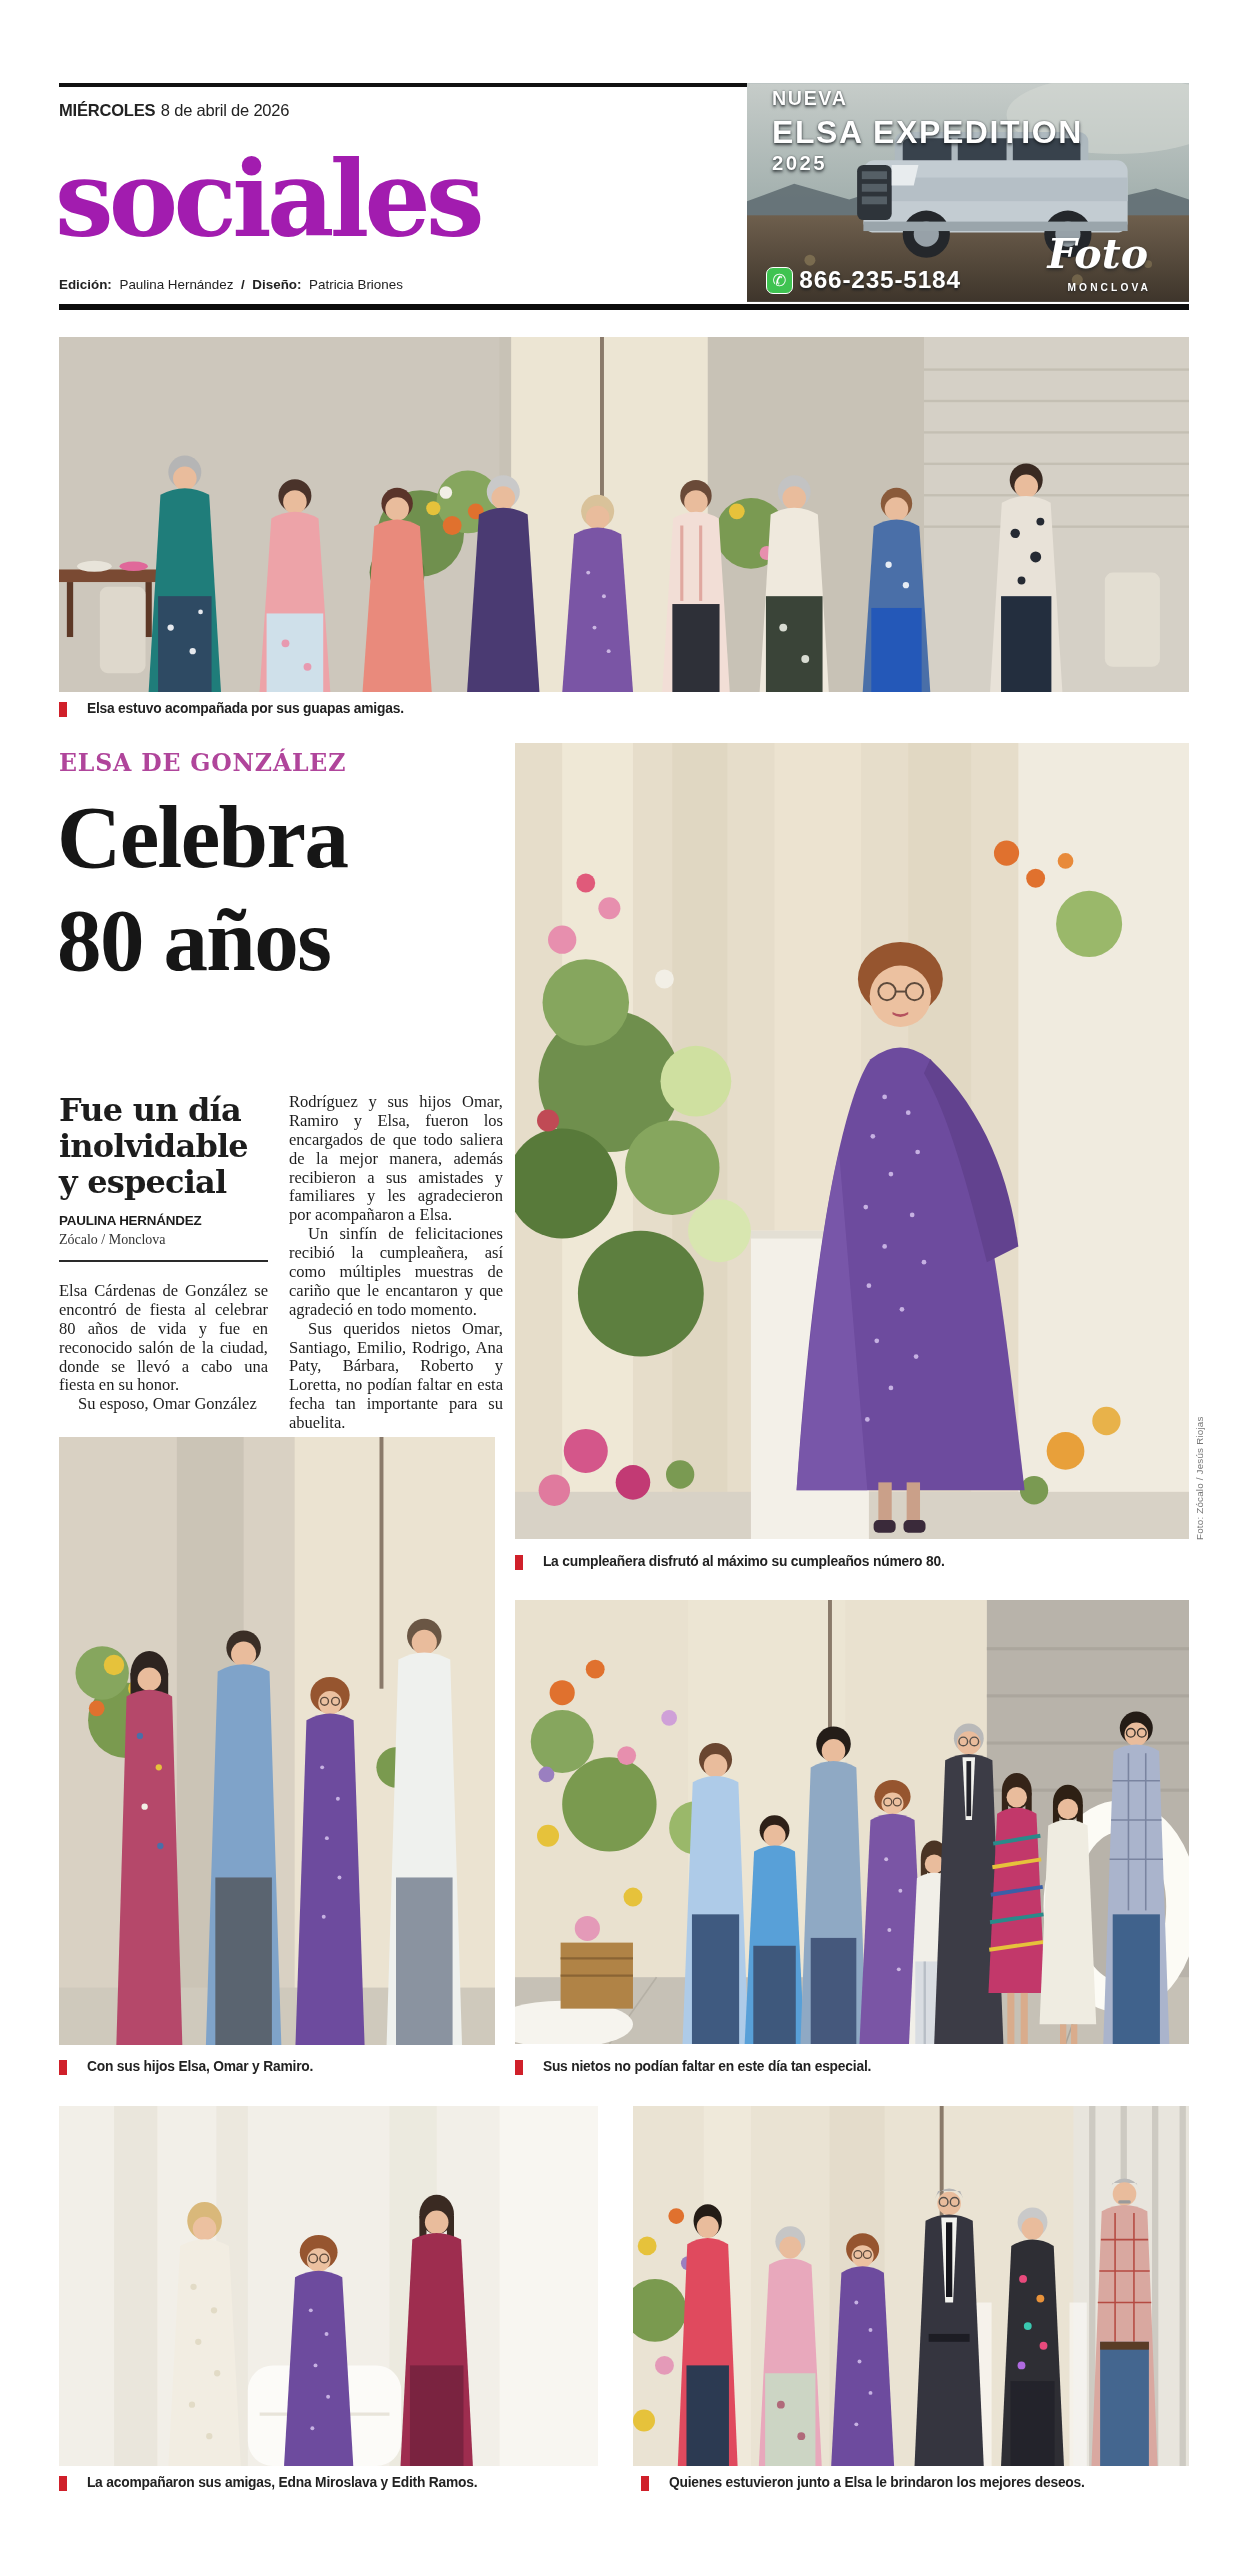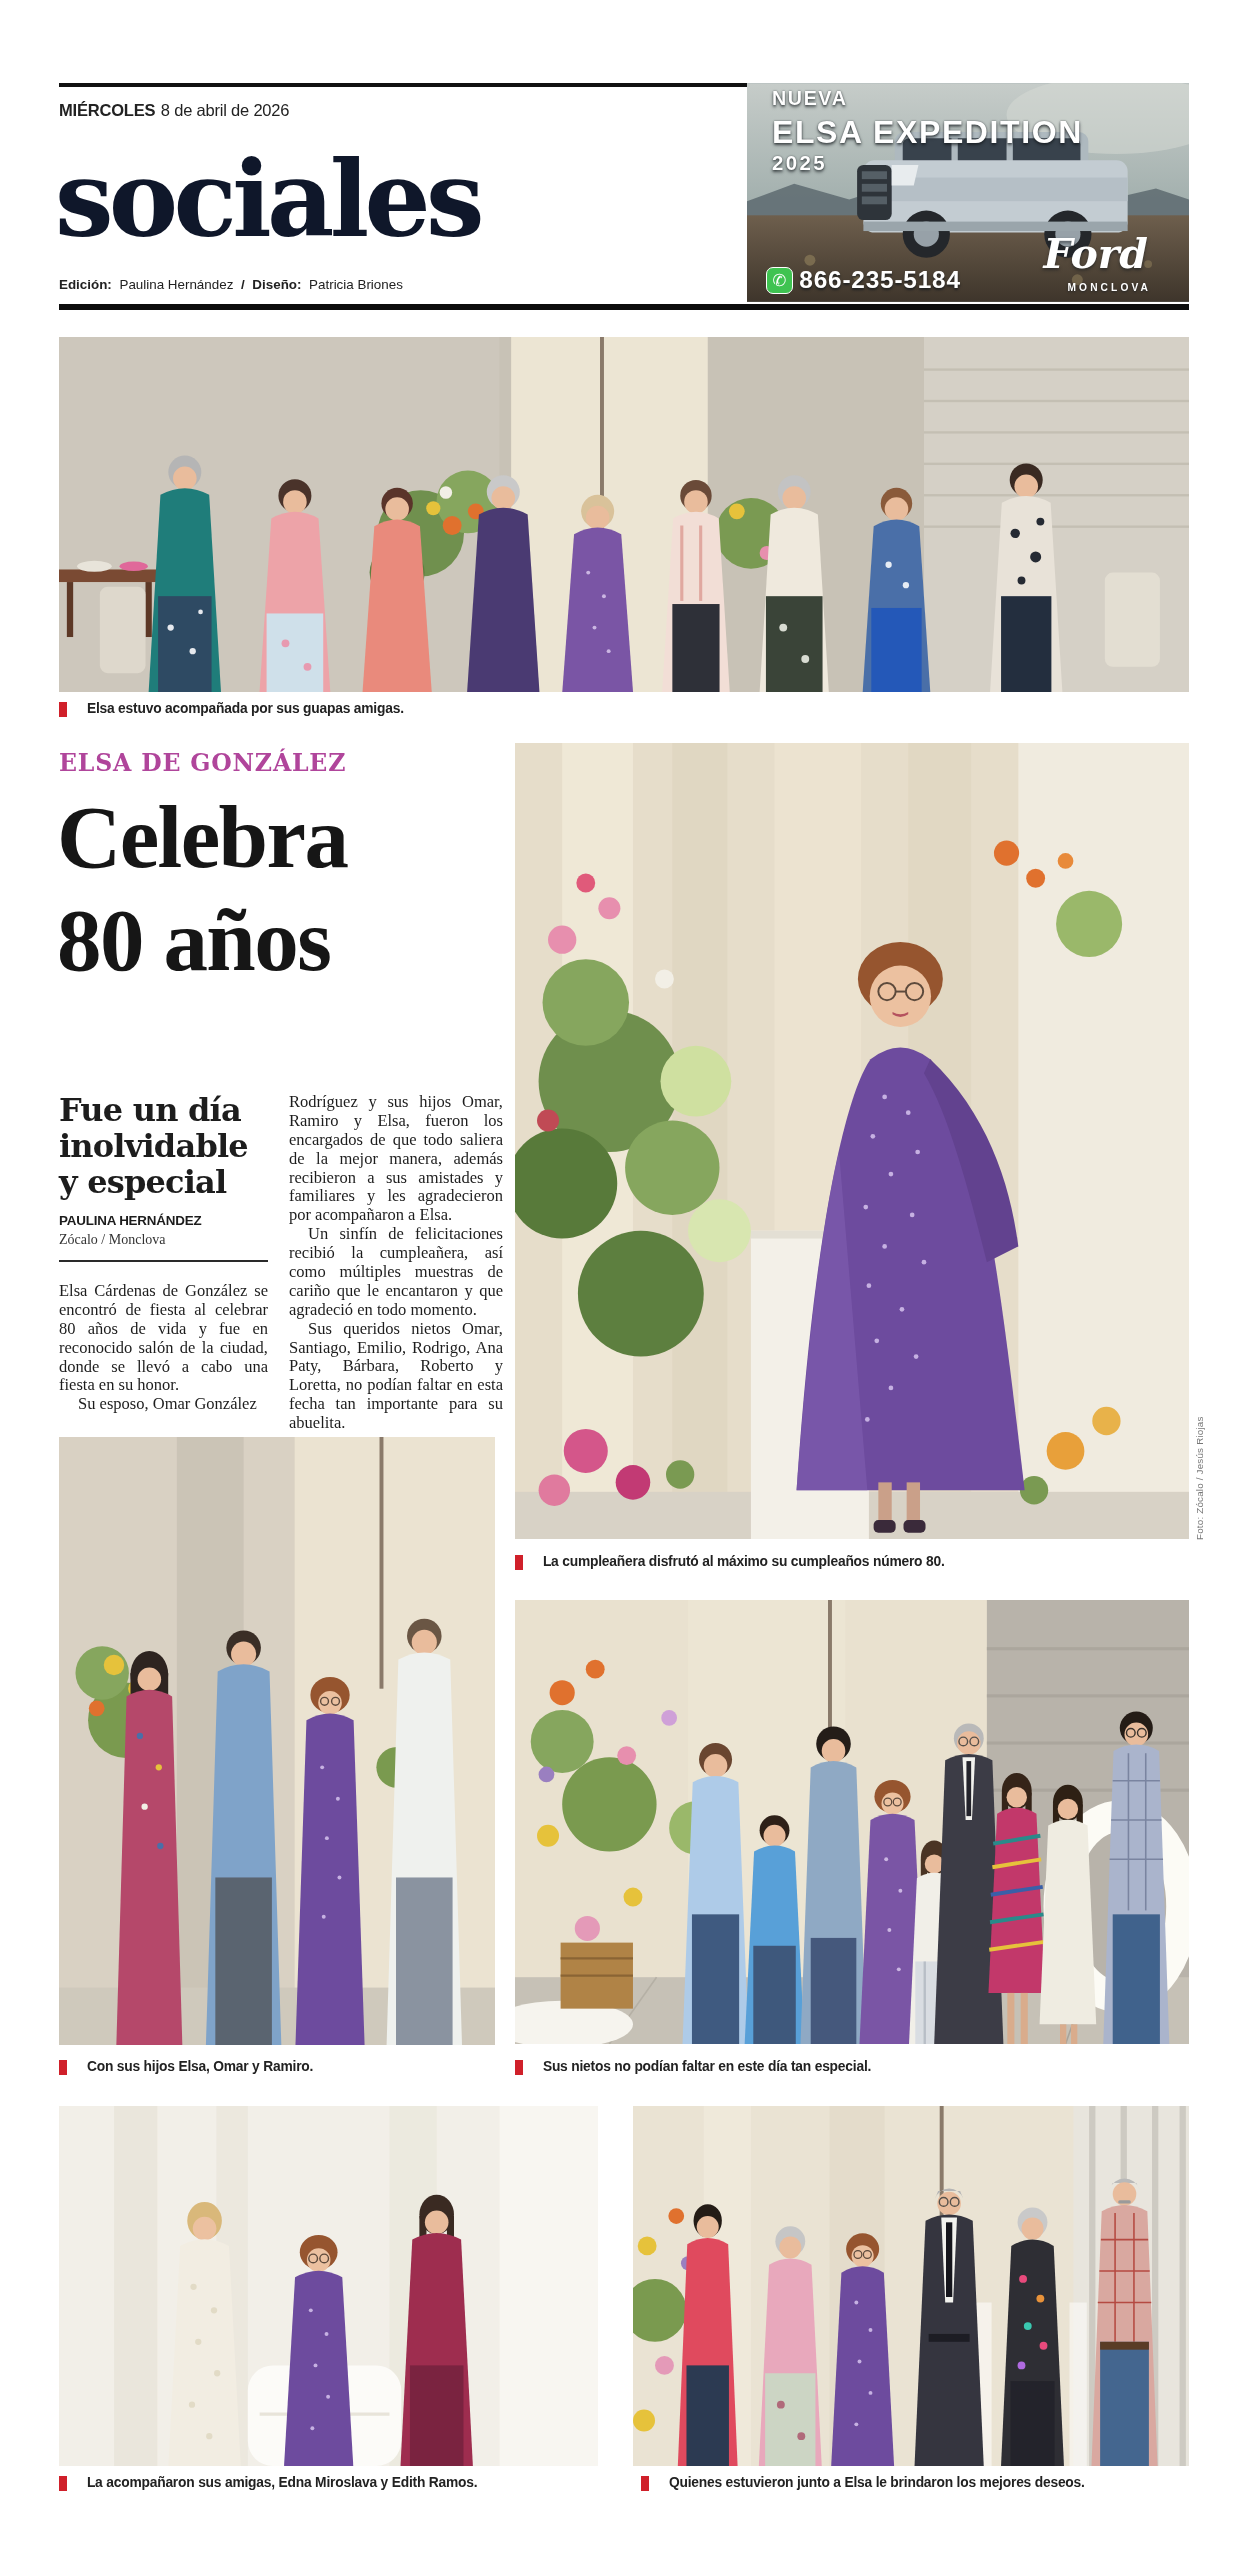--- a/index.html
+++ b/index.html
@@ -5,21 +5,21 @@
   html,body{margin:0;padding:0;background:#e9e9e9;}
   .page{position:relative;width:1248px;height:2576px;background:#ffffff;margin:0 auto;
         font-family:"Liberation Sans",sans-serif;color:#1c1c1c;overflow:hidden;}
   .abs{position:absolute;}
 
   
   .top-rule{left:59px;top:83px;width:1130px;height:3.9px;background:#111;}
   .dateline{left:59px;top:101px;font-size:16.5px;letter-spacing:-0.2px;color:#222;}
   .dateline .day{font-weight:bold;margin-right:5.5px;}
   .section-title{left:55px;top:151px;font-family:"DejaVu Serif",serif;font-weight:800;
-        font-size:104px;line-height:.95;letter-spacing:-4.7px;color:#0f172a;}
+        font-size:104px;line-height:.95;letter-spacing:-4.7px;color:#a21caf;}
   .credits{left:59px;top:277px;font-size:13.4px;color:#222;}
   .credits b{font-weight:bold;}
   .credits span{margin-right:3.9px;}
   .thick-rule{left:59px;top:304px;width:1130px;height:5.5px;background:#0d0d0d;}
 
   
   .ad{left:747px;top:83px;width:442px;height:219px;overflow:hidden;background:#8fa0a5;}
   .ad svg{position:absolute;left:0;top:0;}
   .ad .t{position:absolute;color:#fff;font-weight:bold;
         text-shadow:0 1.6px 3.1px rgba(20,25,30,.75),0 0 1.6px rgba(20,25,30,.6);}
@@ -127,21 +127,21 @@
         <rect x="148" y="176" width="336" height="12" fill="#9aa5ab"></rect>
       </g>
     </svg>
     <div class="t ad-kicker">NUEVA</div>
     <div class="t ad-title">ELSA EXPEDITION</div>
     <div class="t ad-year">2025</div>
     <div class="ad-phone-row">
       <div class="wa-icon">✆</div>
       <div class="ad-phone">866-235-5184</div>
     </div>
-    <div class="ford-logo">Ford</div>
+    <div class="ford-logo">Foto</div>
     <div class="ford-dealer">MONCLOVA</div>
   </div>
 
   <figure class="abs photo" style="left:59px;top:337px;width:1130px;height:355px;margin:0;">
     <svg width="1130" height="355" viewBox="0 0 1437 452" preserveAspectRatio="none">
       <rect width="1437" height="452" fill="#c8c2b6"></rect>
       <rect width="560" height="452" fill="#cdc7bc"></rect>
       <rect x="1100" width="337" height="452" fill="#d5d0c6"></rect>
       <g fill="#c4bfb3">
           <rect x="1100" y="40" width="337" height="3"></rect>

